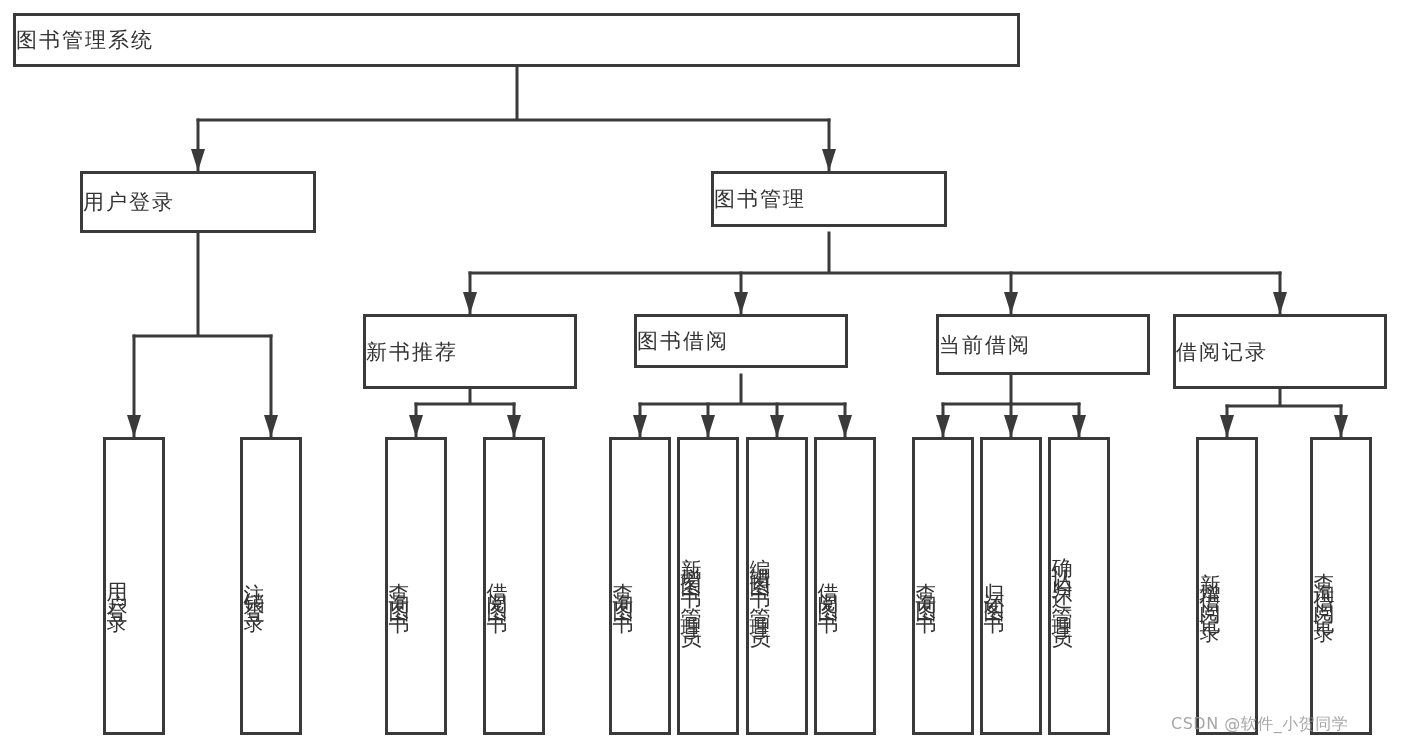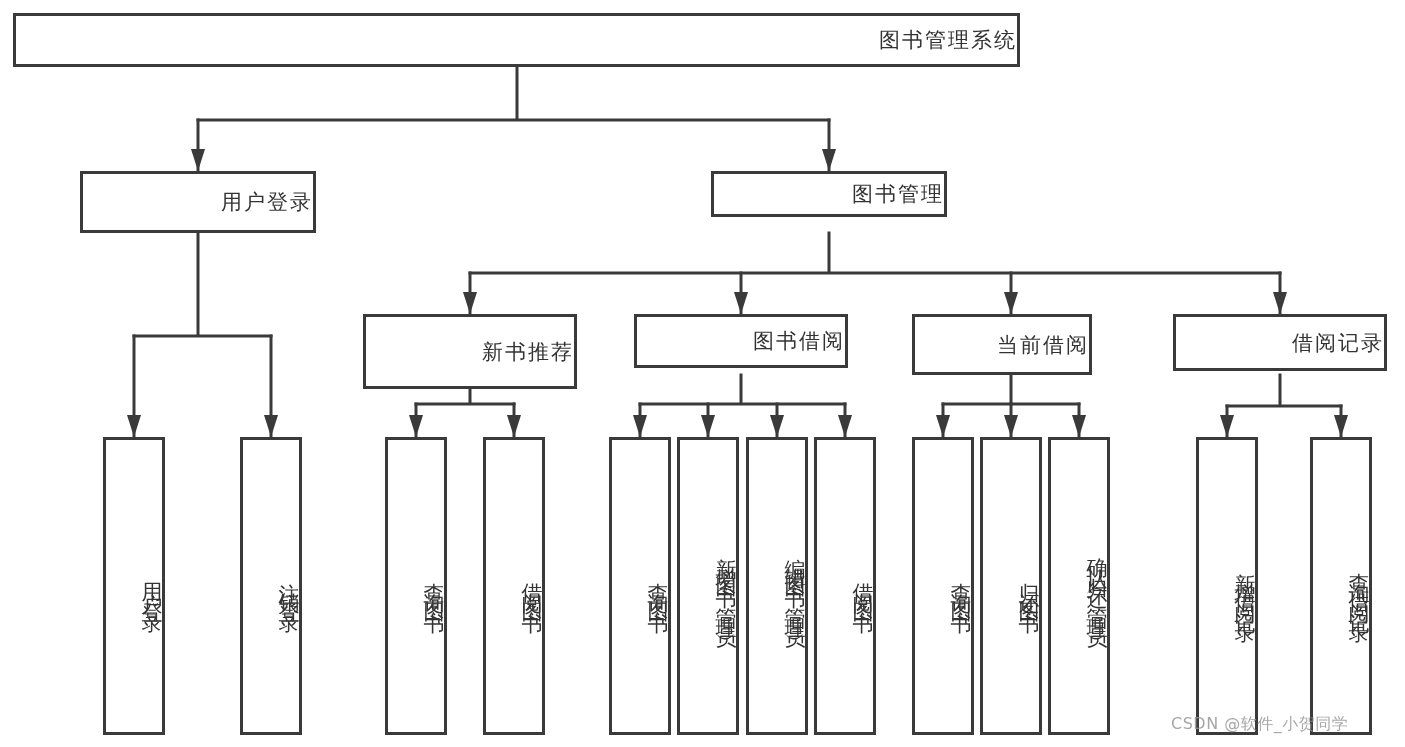--- a/index.html
+++ b/index.html
@@ -23,21 +23,21 @@
     stroke-width: 3;
     stroke-linecap: square;
   }
   .box {
     position: absolute;
     box-sizing: border-box;
     border: 3px solid #3a3a3a;
     background: #ffffff;
     display: flex;
     align-items: center;
-    justify-content: flex-end;
+    justify-content: flex-start;
   }
   .h-box { font-size: 21px; letter-spacing: 2px; white-space: nowrap; }
   .v-box .v-text {
     writing-mode: vertical-rl;
     font-size: 21px;
     letter-spacing: 10px;
     line-height: 1;
     white-space: nowrap;
   }
   .watermark {
@@ -96,34 +96,34 @@
     <path class="line" d="M1341 406 V437" marker-end="url(#arrow)"></path>
   </svg>
 
   <div class="box h-box" style="left:13px;top:13px;width:1007px;height:54px">
     <span>图书管理系统</span>
   </div>
 
   <div class="box h-box" style="left:80px;top:171px;width:236px;height:62px">
     <span>用户登录</span>
   </div>
-  <div class="box h-box" style="left:711px;top:171px;width:236px;height:46px">
+  <div class="box h-box" style="left:711px;top:171px;width:236px;height:56px">
     <span>图书管理</span>
   </div>
 
   <div class="box h-box" style="left:363px;top:314px;width:214px;height:75px">
     <span>新书推荐</span>
   </div>
   <div class="box h-box" style="left:634px;top:314px;width:214px;height:54px">
     <span>图书借阅</span>
   </div>
-  <div class="box h-box" style="left:912px;top:314px;width:180px;height:61px">
+  <div class="box h-box" style="left:936px;top:314px;width:214px;height:61px">
     <span>当前借阅</span>
   </div>
-  <div class="box h-box" style="left:1173px;top:314px;width:214px;height:57px">
+  <div class="box h-box" style="left:1173px;top:314px;width:214px;height:75px">
     <span>借阅记录</span>
   </div>
 
   <div class="box v-box" style="left:103px;top:437px;width:62px;height:298px">
     <span class="v-text">用户登录</span>
   </div>
   <div class="box v-box" style="left:240px;top:437px;width:62px;height:298px">
     <span class="v-text">注销登录</span>
   </div>
 

